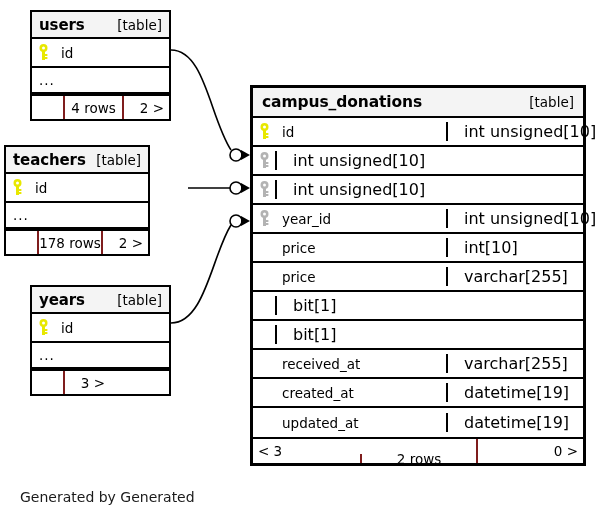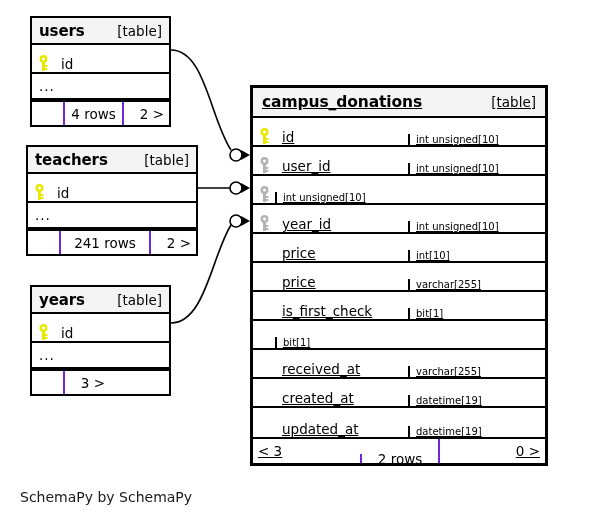--- a/index.html
+++ b/index.html
@@ -47,43 +47,43 @@
   .tbl.main .tbl-name { font-size: 15.5px; }
   .tbl-kind {
     font-size: 13.5px;
     white-space: nowrap;
   }
 
   
   .row {
     box-sizing: border-box;
     display: flex;
-    align-items: flex-end;
+    align-items: center;
     border-bottom: 2px solid #000000;
     height: 29px;
     background: #ffffff;
   }
   .row:last-of-type { border-bottom: none; }
   .cell-name {
     box-sizing: border-box;
     display: flex;
     align-items: center;
     padding-left: 7px;
     font-size: 13.5px;
     flex: 1 1 auto;
     min-width: 0;
     white-space: nowrap;
     overflow: hidden;
   }
   .cell-type {
     box-sizing: border-box;
     display: flex;
     align-items: center;
-    padding-left: 6px;
-    font-size: 10px;
+    padding-left: 16px;
+    font-size: 16px;
     border-left: 2px solid #000000;
     width: 137px;
     flex: 0 0 137px;
     white-space: nowrap;
   }
   .ellipsis-row {
     box-sizing: border-box;
     display: flex;
     align-items: center;
     padding-left: 7px;
@@ -115,21 +115,21 @@
   .tbl.main .tbl-foot { height: 26px; }
   .foot-cell {
     box-sizing: border-box;
     display: flex;
     align-items: center;
     white-space: nowrap;
   }
   .foot-left   { justify-content: flex-start; padding-left: 5px; }
   .foot-center { justify-content: center; }
   .foot-right  { justify-content: flex-end; padding-right: 5px; }
-  .vdiv { border-left: 2px solid #6d28d9; }
+  .vdiv { border-left: 2px solid #7f1d1d; }
 
   
   .sm-f1 { flex: 0 0 31px; }
   .sm-f2 { flex: 1 1 auto; }
   .sm-f3 { flex: 0 0 47px; }
 
   
   .mn-f1 { flex: 0 0 107px; }
   .mn-f2 { flex: 1 1 auto; margin-top: 15px; }
   .mn-f3 { flex: 0 0 107px; }
@@ -167,21 +167,21 @@
     <circle cx="236" cy="188" r="6" fill="#ffffff" stroke="#000000" stroke-width="1.6"></circle>
     <circle cx="236" cy="221" r="6" fill="#ffffff" stroke="#000000" stroke-width="1.6"></circle>
   </g>
   <g fill="#000000">
     <path d="M250,155 L241,150 L241,160 Z"></path>
     <path d="M250,188 L241,183 L241,193 Z"></path>
     <path d="M250,221 L241,216 L241,226 Z"></path>
   </g>
 </svg>
 
-<div class="tbl" style="left:30px; top:16px; width:141px;">
+<div class="tbl" style="left:30px; top:10px; width:141px;">
   <div class="tbl-head">
     <span class="tbl-name">users</span>
     <span class="tbl-kind">[table]</span>
   </div>
   <div class="row">
     <span class="keyslot">
       <svg width="11" height="17" viewBox="0 0 11 17">
         <circle cx="5.5" cy="4" r="4" fill="#e8e800"></circle>
         <circle cx="5.5" cy="4" r="1.5" fill="#ffffff"></circle>
         <rect x="4" y="7" width="3" height="9" fill="#e8e800"></rect>
@@ -192,41 +192,41 @@
     <span class="cell-name">id</span>
   </div>
   <div class="ellipsis-row">...</div>
   <div class="tbl-foot">
     <span class="foot-cell foot-left sm-f1"></span>
     <span class="foot-cell foot-center sm-f2 vdiv">4 rows</span>
     <span class="foot-cell foot-right sm-f3 vdiv">2 &gt;</span>
   </div>
 </div>
 
-<div class="tbl" style="left:26px; top:145px; width:172px;">
+<div class="tbl" style="left:4px; top:145px; width:146px;">
   <div class="tbl-head">
     <span class="tbl-name">teachers</span>
     <span class="tbl-kind">[table]</span>
   </div>
   <div class="row">
     <span class="keyslot">
       <svg width="11" height="17" viewBox="0 0 11 17">
         <circle cx="5.5" cy="4" r="4" fill="#e8e800"></circle>
         <circle cx="5.5" cy="4" r="1.5" fill="#ffffff"></circle>
         <rect x="4" y="7" width="3" height="9" fill="#e8e800"></rect>
         <rect x="7" y="10" width="2.4" height="2" fill="#e8e800"></rect>
         <rect x="7" y="13" width="2.4" height="2" fill="#e8e800"></rect>
       </svg>
     </span>
     <span class="cell-name">id</span>
   </div>
   <div class="ellipsis-row">...</div>
   <div class="tbl-foot">
     <span class="foot-cell foot-left sm-f1"></span>
-    <span class="foot-cell foot-center sm-f2 vdiv">241 rows</span>
+    <span class="foot-cell foot-center sm-f2 vdiv">178 rows</span>
     <span class="foot-cell foot-right sm-f3 vdiv">2 &gt;</span>
   </div>
 </div>
 
 <div class="tbl" style="left:30px; top:285px; width:141px;">
   <div class="tbl-head">
     <span class="tbl-name">years</span>
     <span class="tbl-kind">[table]</span>
   </div>
   <div class="row">
@@ -241,21 +241,21 @@
     </span>
     <span class="cell-name">id</span>
   </div>
   <div class="ellipsis-row">...</div>
   <div class="tbl-foot">
     <span class="foot-cell foot-left sm-f1"></span>
     <span class="foot-cell foot-right sm-f3 vdiv">3 &gt;</span>
   </div>
 </div>
 
-<div class="tbl main" style="left:250px; top:85px; width:298px;text-decoration:underline;">
+<div class="tbl main" style="left:250px; top:85px; width:336px;">
   <div class="tbl-head">
     <span class="tbl-name">campus_donations</span>
     <span class="tbl-kind">[table]</span>
   </div>
   <div id="main-rows">
       <div class="row">
         <span class="keyslot">
           <svg width="11" height="17" viewBox="0 0 11 17">
             <circle cx="5.5" cy="4" r="4" fill="#e8e800"></circle>
             <circle cx="5.5" cy="4" r="1.5" fill="#ffffff"></circle>
@@ -270,21 +270,20 @@
       <div class="row">
         <span class="keyslot">
           <svg width="11" height="17" viewBox="0 0 11 17">
             <circle cx="5.5" cy="4" r="4" fill="#b3b3b3"></circle>
             <circle cx="5.5" cy="4" r="1.5" fill="#ffffff"></circle>
             <rect x="4" y="7" width="3" height="9" fill="#b3b3b3"></rect>
             <rect x="7" y="10" width="2.4" height="2" fill="#b3b3b3"></rect>
             <rect x="7" y="13" width="2.4" height="2" fill="#b3b3b3"></rect>
           </svg>
         </span>
-        <span class="cell-name">user_id</span>
         <span class="cell-type">int unsigned[10]</span>
       </div>
       <div class="row">
         <span class="keyslot">
           <svg width="11" height="17" viewBox="0 0 11 17">
             <circle cx="5.5" cy="4" r="4" fill="#b3b3b3"></circle>
             <circle cx="5.5" cy="4" r="1.5" fill="#ffffff"></circle>
             <rect x="4" y="7" width="3" height="9" fill="#b3b3b3"></rect>
             <rect x="7" y="10" width="2.4" height="2" fill="#b3b3b3"></rect>
             <rect x="7" y="13" width="2.4" height="2" fill="#b3b3b3"></rect>
@@ -310,21 +309,20 @@
         <span class="cell-name">price</span>
         <span class="cell-type">int[10]</span>
       </div>
       <div class="row">
         <span class="keyslot"></span>
         <span class="cell-name">price</span>
         <span class="cell-type">varchar[255]</span>
       </div>
       <div class="row">
         <span class="keyslot"></span>
-        <span class="cell-name">is_first_check</span>
         <span class="cell-type">bit[1]</span>
       </div>
       <div class="row">
         <span class="keyslot"></span>
         <span class="cell-type">bit[1]</span>
       </div>
       <div class="row">
         <span class="keyslot"></span>
         <span class="cell-name">received_at</span>
         <span class="cell-type">varchar[255]</span>
@@ -340,13 +338,13 @@
         <span class="cell-type">datetime[19]</span>
       </div>
     </div>
   <div class="tbl-foot">
     <span class="foot-cell foot-left mn-f1">&lt; 3</span>
     <span class="foot-cell foot-center mn-f2 vdiv">2 rows</span>
     <span class="foot-cell foot-right mn-f3 vdiv">0 &gt;</span>
   </div>
 </div>
 
-<div class="credit">SchemaPy by SchemaPy</div>
+<div class="credit">Generated by Generated</div>
 
 </body></html>

